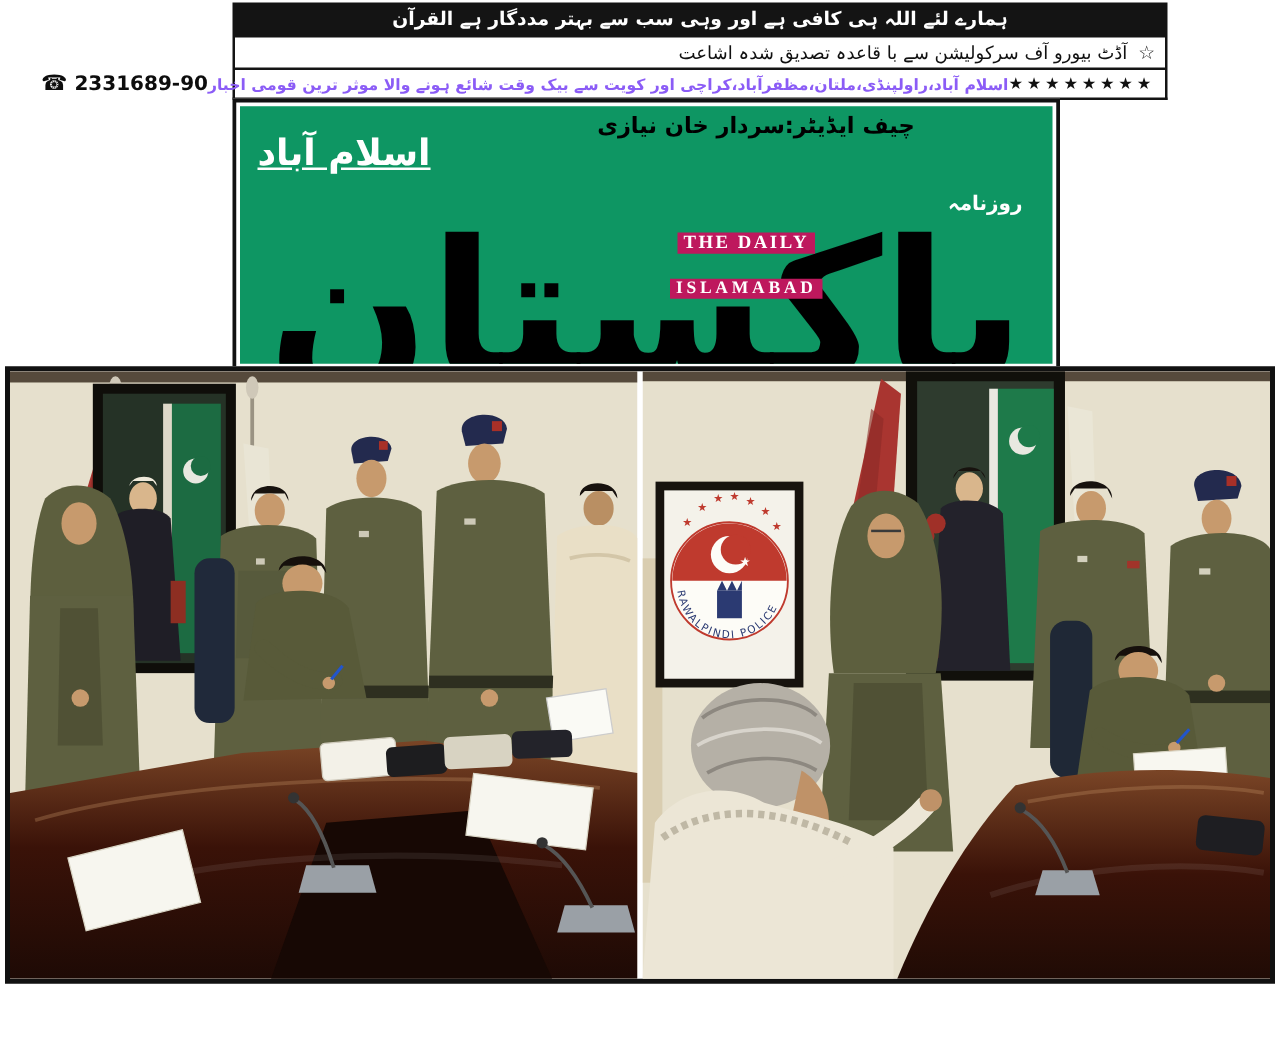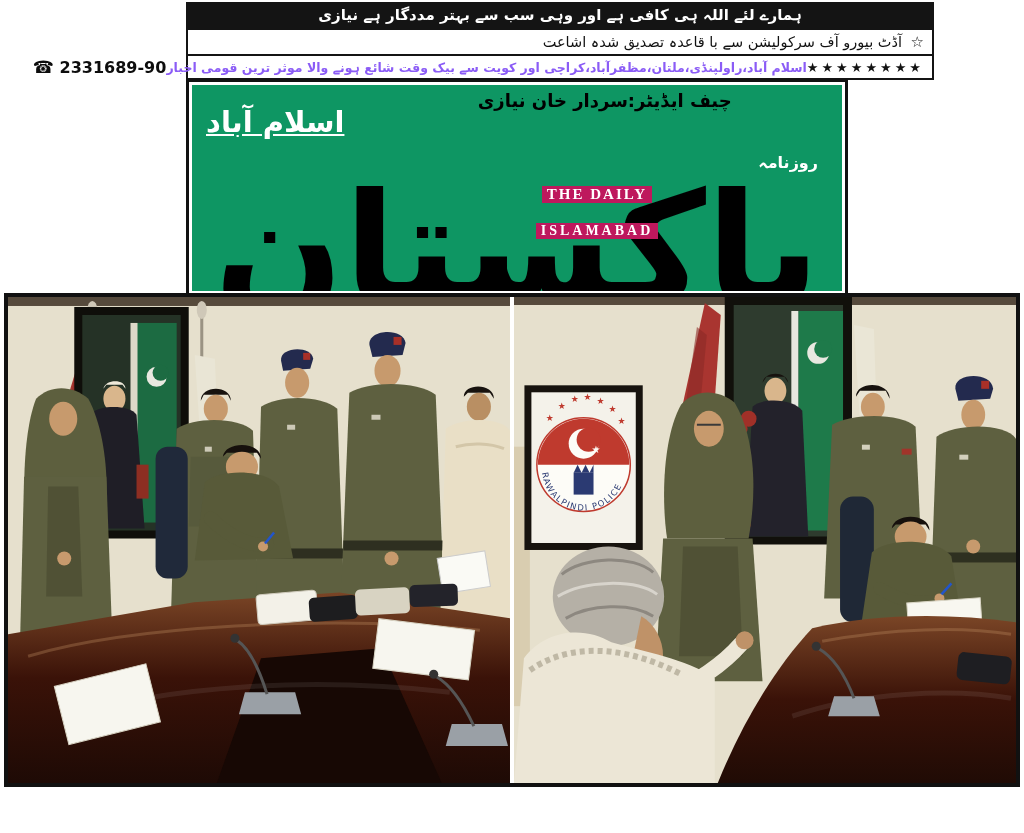--- a/index.html
+++ b/index.html
@@ -57,21 +57,21 @@
   .caption{position:absolute;left:0;right:0;top:794px;text-align:center;direction:rtl;
            font-size:22px;font-weight:bold;color:#0d0d0d;}
 </style>
 </head>
 <body>
 
 <div class="page">
 
   <div class="banner">
     <div class="banner-row1" dir="rtl">
-      <span>ہمارے لئے اللہ ہی کافی ہے اور وہی سب سے بہتر مددگار ہے نیازی</span>
+      <span>ہمارے لئے اللہ ہی کافی ہے اور وہی سب سے بہتر مددگار ہے القرآن</span>
     </div>
     <div class="banner-row2" dir="rtl">
       <span class="r2-urdu">
         <span class="r2-star">☆</span>
         <span>آڈٹ بیورو آف سرکولیشن سے با قاعدہ تصدیق شدہ اشاعت</span>
       </span>
     </div>
     <div class="banner-row3" dir="rtl">
       <span class="r3-stars">★★★★★★★★</span>
       <span class="r3-urdu">اسلام آباد،راولپنڈی،ملتان،مظفرآباد،کراچی اور کویت سے بیک وقت شائع ہونے والا موثر ترین قومی اخبار</span>

